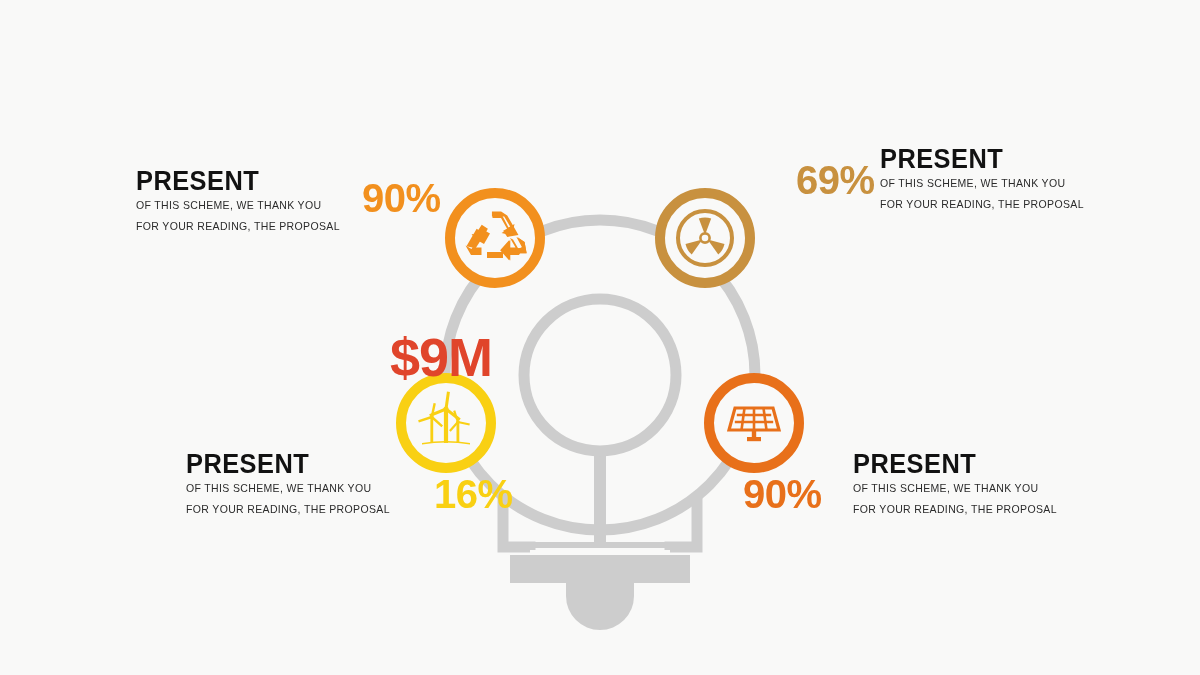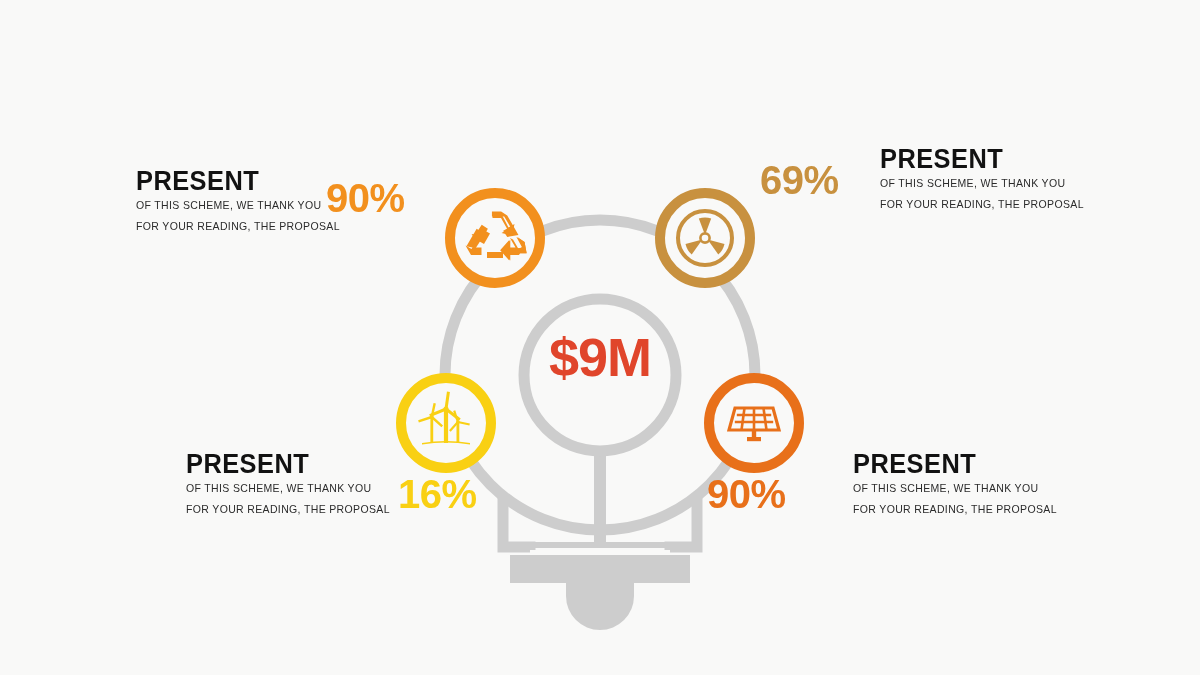--- a/index.html
+++ b/index.html
@@ -33,21 +33,20 @@
     width: 420px;
     height: 470px;
   }
   .bulb-svg { display: block; width: 420px; height: 470px; }
 
   .center-value {
     position: absolute;
     left: 0;
     top: 170px;
     width: 420px;
-    text-align: center;
     font-size: 54px;
     font-weight: bold;
     letter-spacing: -1px;
     color: #E0452B;
     line-height: 1;
     pointer-events: none;
   }
 
   
   .txt-block { position: absolute; }
@@ -75,20 +74,21 @@
   .block-br { left: 853px; top: 450px; }
 
   
   .pct {
     position: absolute;
     font-size: 40px;
     font-weight: bold;
     line-height: 1;
     letter-spacing: -0.5px;
     white-space: nowrap;
+    margin-left: 36px;
   }
   .pct-tl { left: 326px;  top: 178px;  color: #F2901E; }
   .pct-tr { left: 760px;  top: 160px;  color: #C8913F; }
   .pct-bl { left: 398px;  top: 474px;  color: #F9D013; }
   .pct-br { left: 707px;  top: 474px;  color: #E8701A; }
 </style>
 </head>
 <body>
 
 <div class="slide">

